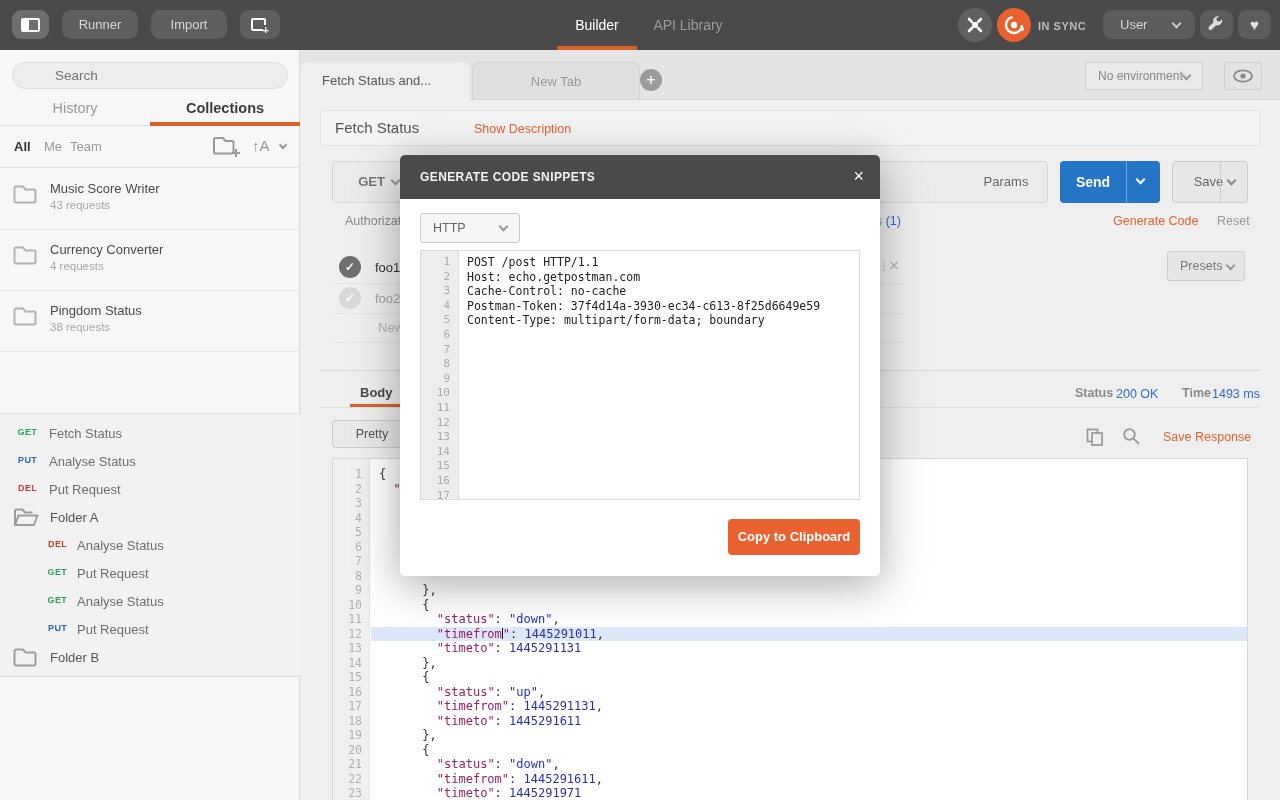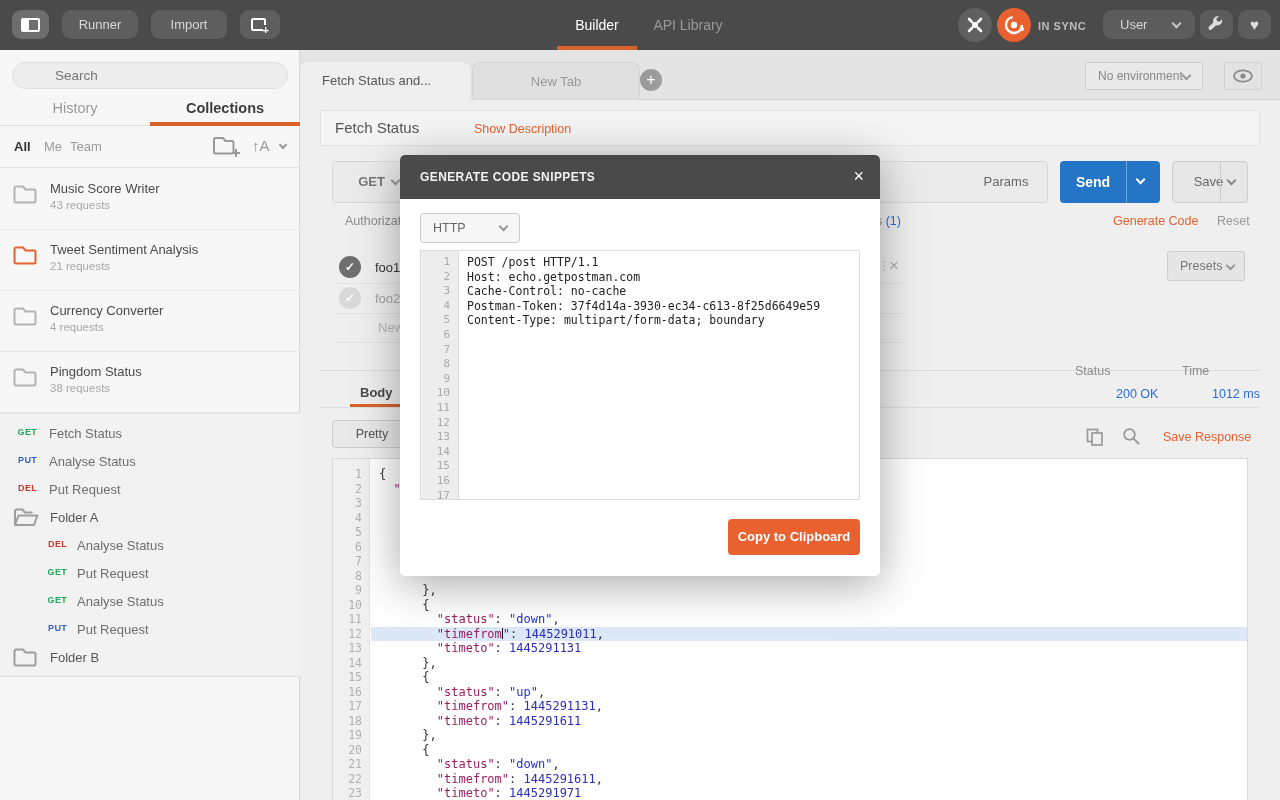--- a/index.html
+++ b/index.html
@@ -85,21 +85,21 @@
   .sep { position:absolute; left:335px; width:568px; height:1px; background:#e3e3e3; }
   .drag { position:absolute; left:866px; font-size:12px; color:#b8b8b8; letter-spacing:0; cursor:grab; }
   .xdel { position:absolute; left:889px; font-size:17px; color:#b0b0b0; cursor:pointer; }
   .presets { position:absolute; left:1167px; top:251px; width:78px; height:30px; background:#e6e6e6; border:1px solid #cdcdcd;
              border-radius:3px; font-size:12.5px; color:#777; line-height:28px; padding-left:12px; cursor:pointer; }
 
   .resp-divider { position:absolute; left:320px; top:370px; width:940px; height:1px; background:#d9d9d9; }
   .resp-tabline { position:absolute; left:320px; top:407px; width:940px; height:1px; background:#e0e0e0; }
   .body-tab { position:absolute; left:360px; top:385px; font-size:13px; font-weight:bold; color:#4a4a4a; cursor:pointer; }
   .body-underline { position:absolute; left:350px; top:404px; width:56px; height:3px; background:#d9622b; }
-  .stat-lbl { position:absolute; top:364px; font-size:12.5px; color:#8a8a8a; }
+  .stat-lbl { position:absolute; top:386px; font-size:12.5px; color:#8a8a8a;font-weight:bold; }
   .stat-val { position:absolute; top:387px; font-size:12.5px; color:#2e6cd8; }
   .pretty-btn { position:absolute; left:332px; top:420px; width:80px; height:28px; background:#e9e9e9; border:1px solid #cccccc;
                 border-radius:3px; font-size:12.5px; color:#555; line-height:26px; text-align:center; cursor:pointer; }
   .save-resp { position:absolute; left:1163px; top:430px; font-size:12.5px; color:#e8612f; cursor:pointer; }
 
   .editor { position:absolute; left:332px; top:458px; width:916px; height:350px; background:#fff; border:1px solid #d9d9d9; }
   .gutter { position:absolute; left:0; top:0; width:37px; height:100%; background:#f0f0f0; border-right:1px solid #e4e4e4; }
   .gut-num { position:absolute; right:7px; width:26px; text-align:right; font-size:11.5px; color:#b0b0b0; }
   .code-area { position:absolute; left:38px; top:0; right:0; bottom:0; }
   .cl { position:absolute; left:0; width:100%; height:14.5px; font-size:12px; line-height:14.5px; white-space:pre; color:#333; padding-left:8px; }
@@ -210,29 +210,20 @@
         <div class="coll-item">
           <span class="coll-ico">
             <svg width="24" height="19" viewBox="0 0 24 19">
               <path d="M1.5 5.5 V3 A1.5 1.5 0 0 1 3 1.5 H10 l2.5 3 H21 a1.5 1.5 0 0 1 1.5 1.5 V16 a1.5 1.5 0 0 1 -1.5 1.5 H3 A1.5 1.5 0 0 1 1.5 16 Z" fill="none" stroke="currentColor" stroke-width="2"></path>
             </svg>
           </span>
           <div class="coll-name">Music Score Writer</div>
           <div class="coll-meta">43 requests</div>
         </div>
         <div class="coll-item">
-          <span class="coll-ico orange">
-            <svg width="24" height="19" viewBox="0 0 24 19">
-              <path d="M1.5 5.5 V3 A1.5 1.5 0 0 1 3 1.5 H10 l2.5 3 H21 a1.5 1.5 0 0 1 1.5 1.5 V16 a1.5 1.5 0 0 1 -1.5 1.5 H3 A1.5 1.5 0 0 1 1.5 16 Z" fill="none" stroke="currentColor" stroke-width="2"></path>
-            </svg>
-          </span>
-          <div class="coll-name">Tweet Sentiment Analysis</div>
-          <div class="coll-meta">21 requests</div>
-        </div>
-        <div class="coll-item">
           <span class="coll-ico">
             <svg width="24" height="19" viewBox="0 0 24 19">
               <path d="M1.5 5.5 V3 A1.5 1.5 0 0 1 3 1.5 H10 l2.5 3 H21 a1.5 1.5 0 0 1 1.5 1.5 V16 a1.5 1.5 0 0 1 -1.5 1.5 H3 A1.5 1.5 0 0 1 1.5 16 Z" fill="none" stroke="currentColor" stroke-width="2"></path>
             </svg>
           </span>
           <div class="coll-name">Currency Converter</div>
           <div class="coll-meta">4 requests</div>
         </div>
         <div class="coll-item">
           <span class="coll-ico">
@@ -356,21 +347,21 @@
     <span class="chev" style="position:absolute;right:10px;top:10px;color:#999;"></span>
   </div>
 
   <div class="resp-divider"></div>
   <div class="resp-tabline"></div>
   <div class="body-tab">Body</div>
   <div class="body-underline"></div>
   <span class="stat-lbl" style="left:1075px;">Status</span>
   <span class="stat-val" style="left:1116px;">200 OK</span>
   <span class="stat-lbl" style="left:1182px;">Time</span>
-  <span class="stat-val" style="left:1212px;">1012 ms</span>
+  <span class="stat-val" style="left:1212px;">1493 ms</span>
 
   <div class="pretty-btn">Pretty</div>
   <svg class="abs" style="left:1086px;top:428px;cursor:pointer;" width="18" height="18" viewBox="0 0 18 18">
     <rect x="1.5" y="1.5" width="10" height="12" fill="none" stroke="#999" stroke-width="1.7"></rect>
     <rect x="6" y="5" width="10" height="12" fill="#efefef" stroke="#999" stroke-width="1.7"></rect>
   </svg>
   <svg class="abs" style="left:1122px;top:427px;cursor:pointer;" width="18" height="18" viewBox="0 0 18 18">
     <circle cx="7.5" cy="7.5" r="5.3" fill="none" stroke="#999" stroke-width="1.8"></circle>
     <line x1="11.6" y1="11.6" x2="16.5" y2="16.5" stroke="#999" stroke-width="1.8" stroke-linecap="round"></line>
   </svg>

